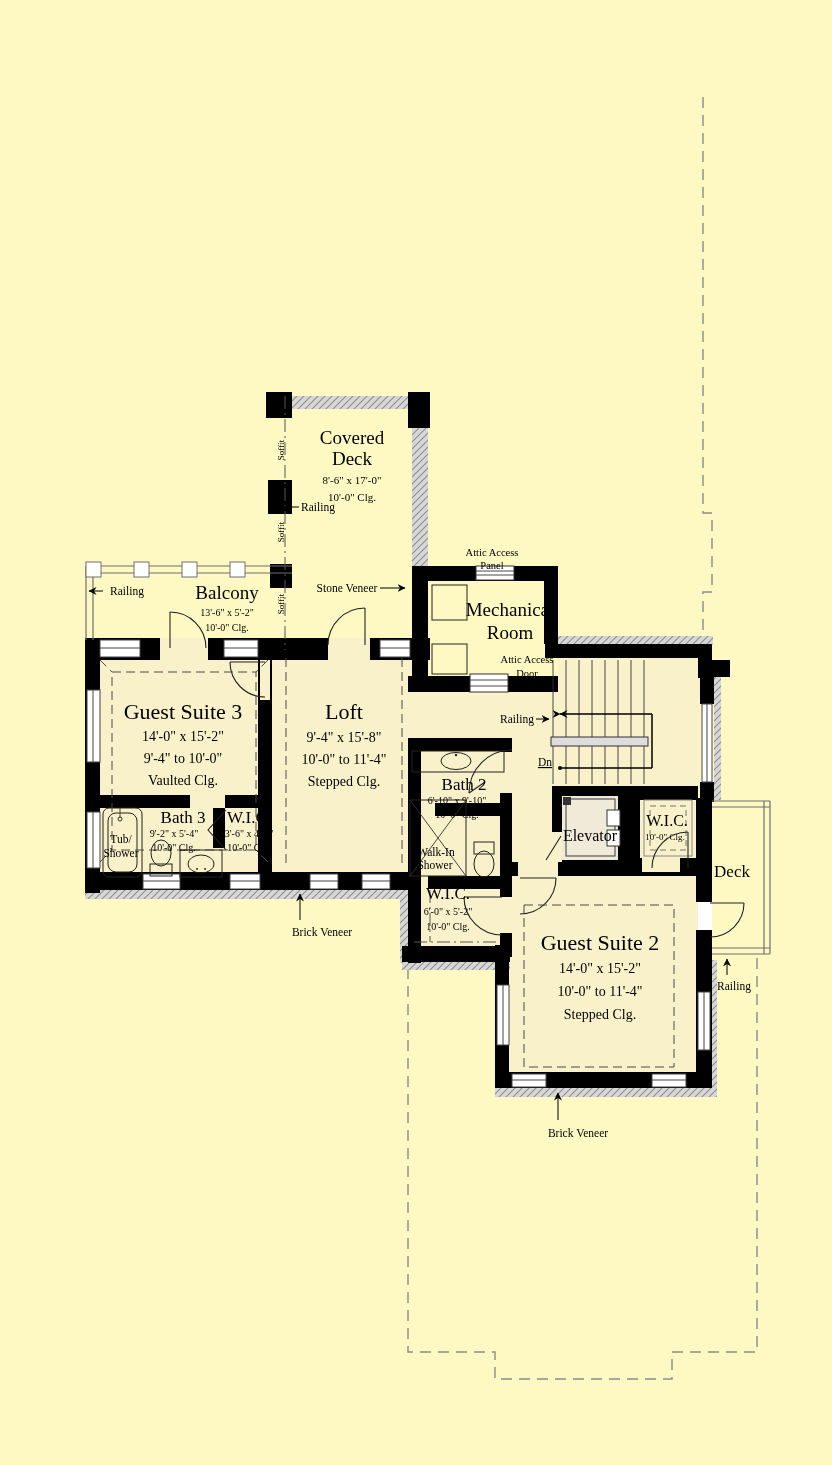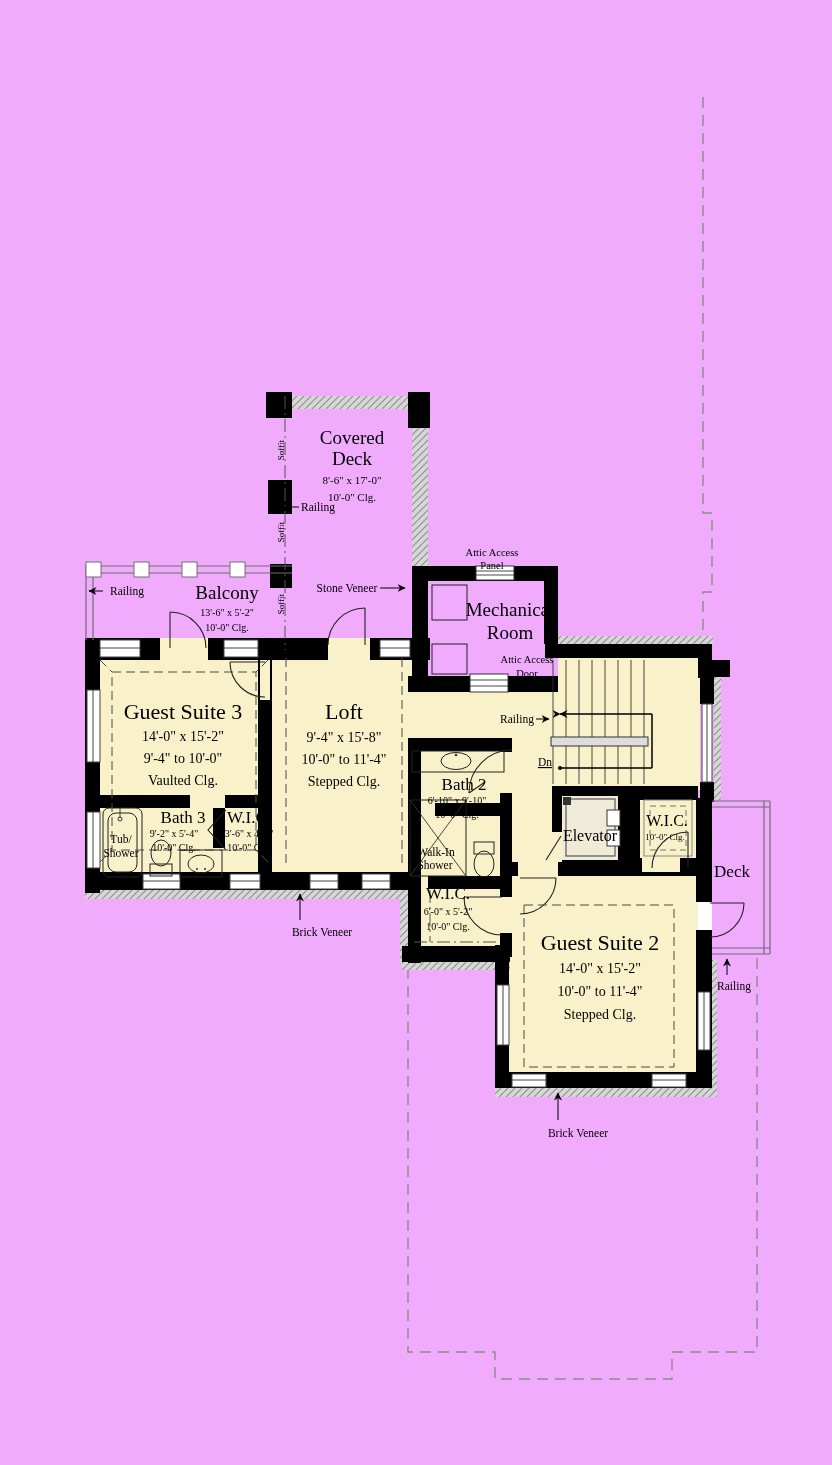--- a/index.html
+++ b/index.html
@@ -1,16 +1,16 @@
 <!DOCTYPE html>
 <html><head>
 <meta charset="utf-8">
 <style>
   html,body{margin:0;padding:0;background:#fff;}
-  .page{position:relative;width:832px;height:1465px;background:#f0abfc;overflow:hidden;}
+  .page{position:relative;width:832px;height:1465px;background:#fef9c3;overflow:hidden;}
   svg{position:absolute;top:0;left:0;}
   text{font-family:"Liberation Serif","DejaVu Serif",serif;fill:#000;}
   .rm-lg{font-size:22px;}
   .rm-md{font-size:19px;}
   .rm-sm{font-size:17px;}
   .rm-xs{font-size:16px;}
   .dim-lg{font-size:14px;}
   .dim-md{font-size:11px;}
   .dim-xs{font-size:10px;}
   .ann{font-size:11.5px;}

